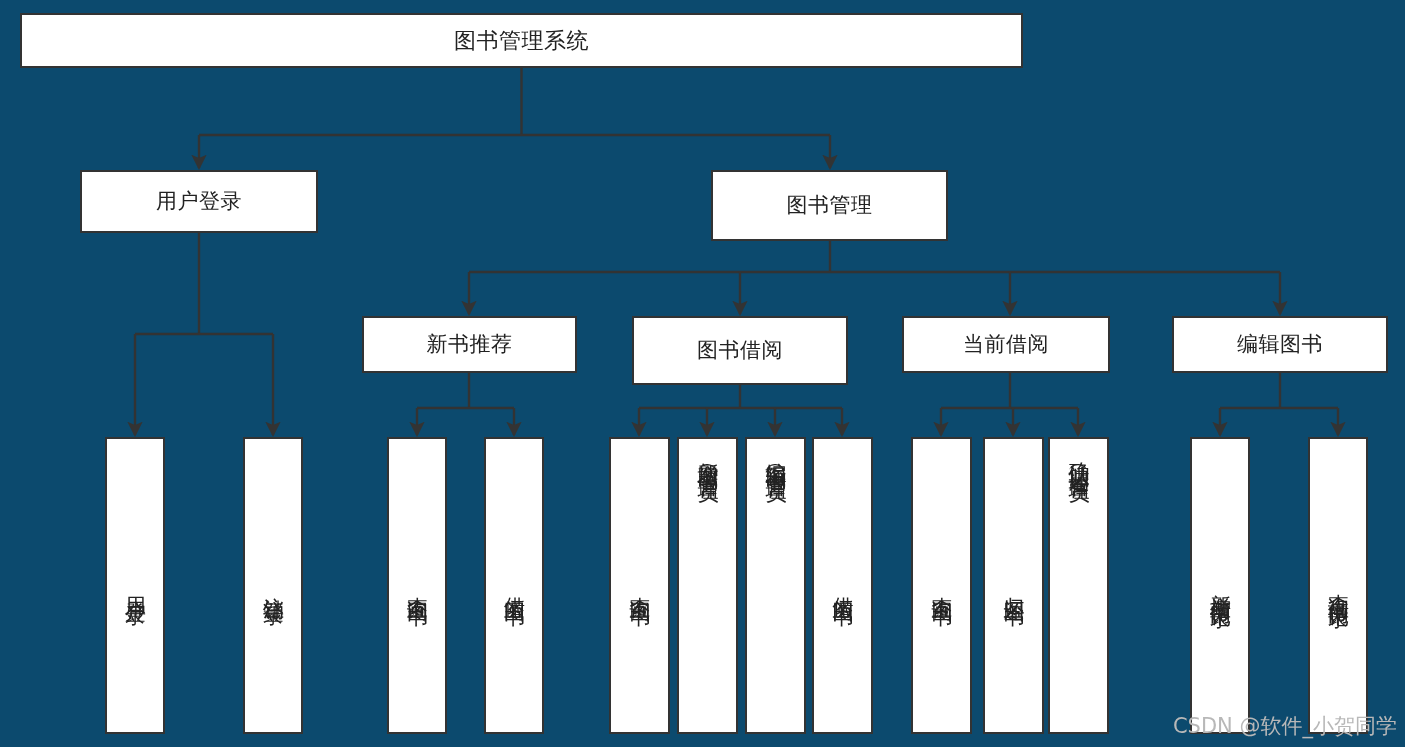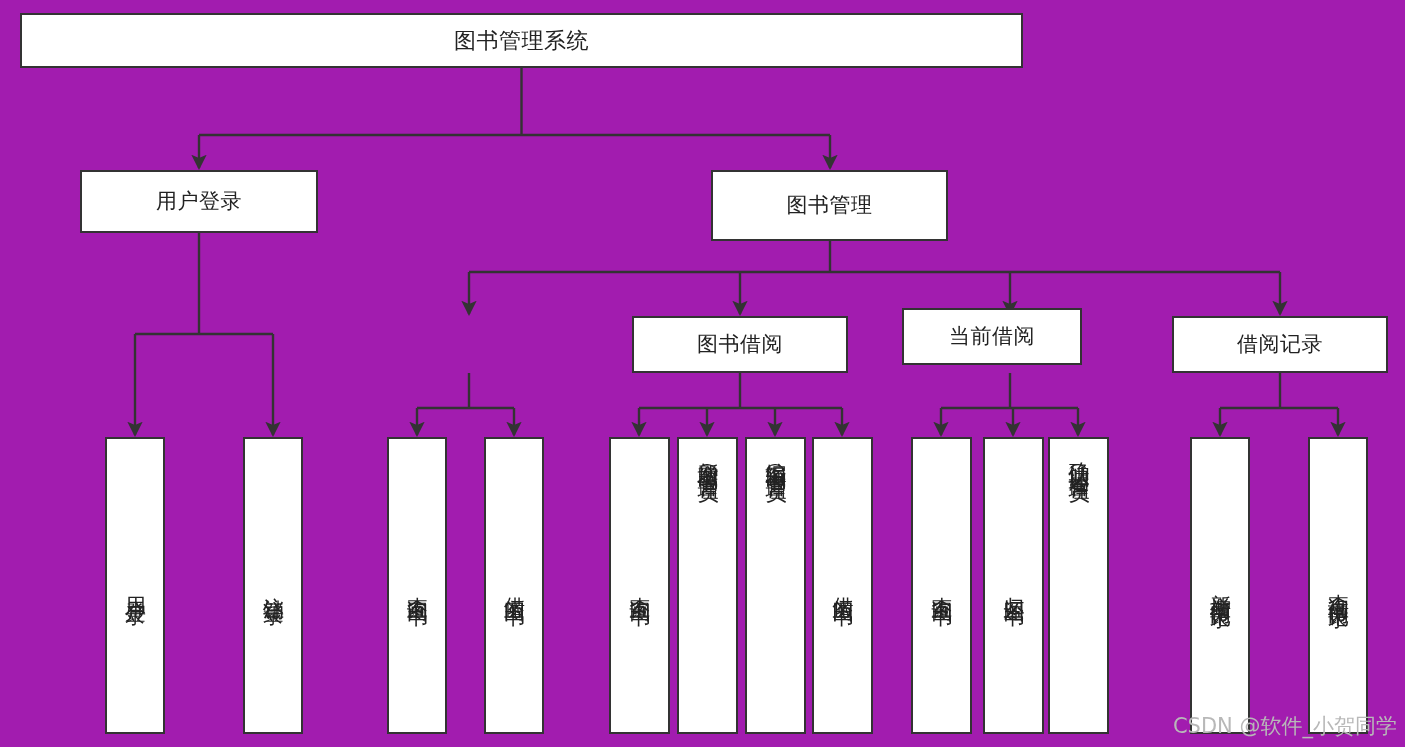--- a/index.html
+++ b/index.html
@@ -7,21 +7,21 @@
     padding: 0;
     background: #ffffff;
   }
   body {
     font-family: "DejaVu Sans", "Liberation Sans", sans-serif;
   }
   #canvas {
     position: relative;
     width: 1405px;
     height: 747px;
-    background: #a21caf;
+    background: #0c4a6e;
     overflow: hidden;
   }
   svg#edges {
     position: absolute;
     left: 0;
     top: 0;
     width: 1405px;
     height: 747px;
   }
   .node {
@@ -132,28 +132,31 @@
     <span class="label">图书管理系统</span>
   </div>
 
   <div class="node h" style="left:80px; top:170px; width:238px; height:63px;">
     <span class="label">用户登录</span>
   </div>
   <div class="node h" style="left:711px; top:170px; width:237px; height:71px;">
     <span class="label">图书管理</span>
   </div>
 
-  <div class="node h" style="left:632px; top:316px; width:216px; height:57px;">
+  <div class="node h" style="left:362px; top:316px; width:215px; height:57px;">
+    <span class="label">新书推荐</span>
+  </div>
+  <div class="node h" style="left:632px; top:316px; width:216px; height:69px;">
     <span class="label">图书借阅</span>
   </div>
-  <div class="node h" style="left:902px; top:308px; width:180px; height:57px;">
+  <div class="node h" style="left:902px; top:316px; width:208px; height:57px;">
     <span class="label">当前借阅</span>
   </div>
   <div class="node h" style="left:1172px; top:316px; width:216px; height:57px;">
-    <span class="label">借阅记录</span>
+    <span class="label">编辑图书</span>
   </div>
 
   <div class="node v mid" style="left:105px; top:437px; width:60px; height:297px;">
     <span class="label">用户登录</span>
   </div>
   <div class="node v mid" style="left:243px; top:437px; width:60px; height:297px;">
     <span class="label">注销登录</span>
   </div>
 
   <div class="node v mid" style="left:387px; top:437px; width:60px; height:297px;">

